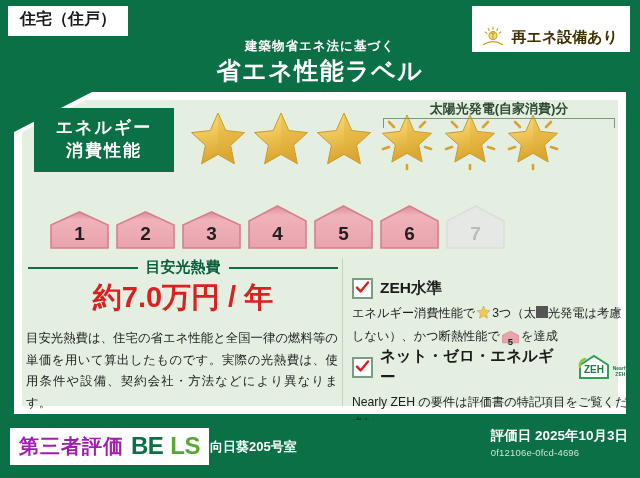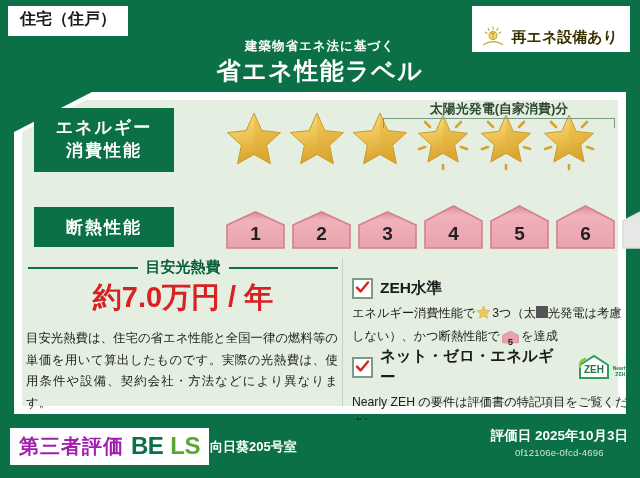--- a/index.html
+++ b/index.html
@@ -66,21 +66,21 @@
     z-index:5;
   }
   #card-inner{
     position:absolute;left:22px;top:100px;
     width:596px;height:306px;
     background:#e4efe2;
     z-index:4;
     clip-path:polygon(64px 0, 596px 0, 596px 306px, 0 306px, 0 32px);
   }
   
-  .perf-row{position:absolute;display:flex;align-items:center;gap:36px;}
+  .perf-row{position:absolute;display:flex;align-items:center;}
   .perf-label{
     background:#0b7045;color:#ffffff;
     font-weight:bold;text-align:center;
     display:flex;flex-direction:column;justify-content:center;
     letter-spacing:2px;
   }
   
   #energy-row{left:34px;top:108px;z-index:7;}
   #energy-row .perf-label{
     width:140px;height:64px;font-size:17px;line-height:1.35;
@@ -190,21 +190,21 @@
   }
   #bels-box .jp{font-size:20px;font-weight:bold;color:#a21caf;letter-spacing:1px;}
   #bels-box .b1{font-size:24px;font-weight:bold;color:#0b7045;letter-spacing:-0.5px;}
   #bels-box .b2{font-size:24px;font-weight:bold;color:#5aa92e;letter-spacing:-0.5px;}
   #bels-meta{
     position:absolute;left:210px;top:438px;z-index:9;
     font-size:13px;font-weight:bold;color:#ffffff;
     display:flex;
   }
   #eval-block{
-    position:absolute;right:12px;top:428px;z-index:9;text-align:center;
+    position:absolute;right:12px;top:428px;z-index:9;text-align:left;
   }
   #eval-date{font-size:13.5px;font-weight:bold;color:#ffffff;line-height:1.2;}
   #eval-id{font-size:9.5px;color:#cfe3d6;margin-top:3px;letter-spacing:0.2px;}
 </style>
 </head>
 <body>
 
 <div id="label-card"></div>
 <div id="card-inner"></div>
 <div id="roof-left"></div>
@@ -308,23 +308,20 @@
             <line x1="30" y1="56" x2="30" y2="60"></line>
           </g>
           <polygon points="30,6 37.2,22.4 54.5,24.3 41.6,36 45.2,53 30,44.3 14.8,53 18.4,36 5.5,24.3 22.8,22.4" fill="url(#sg1)" stroke="#c89a28" stroke-width="1"></polygon>
           <polygon points="30,6 37.2,22.4 54.5,24.3 41.6,36 45.2,53 30,44.3" fill="#e0ae37" opacity="0.35"></polygon>
         </svg>
     </div>
   </div>
 </div>
 
 <div class="perf-row" id="insul-row">
-  <div class="perf-label">
-    <span>断熱性能</span>
-  </div>
   <div id="grades">
     <div class="grade">
       <svg width="61" height="38" viewBox="0 0 61 38">
           <defs>
             <linearGradient id="pk" x1="0" y1="0" x2="0" y2="1">
               <stop offset="0" stop-color="#df8d99"></stop>
               <stop offset="0.22" stop-color="#f0b2ba"></stop>
               <stop offset="1" stop-color="#e9a3ad"></stop>
             </linearGradient>
           </defs>

